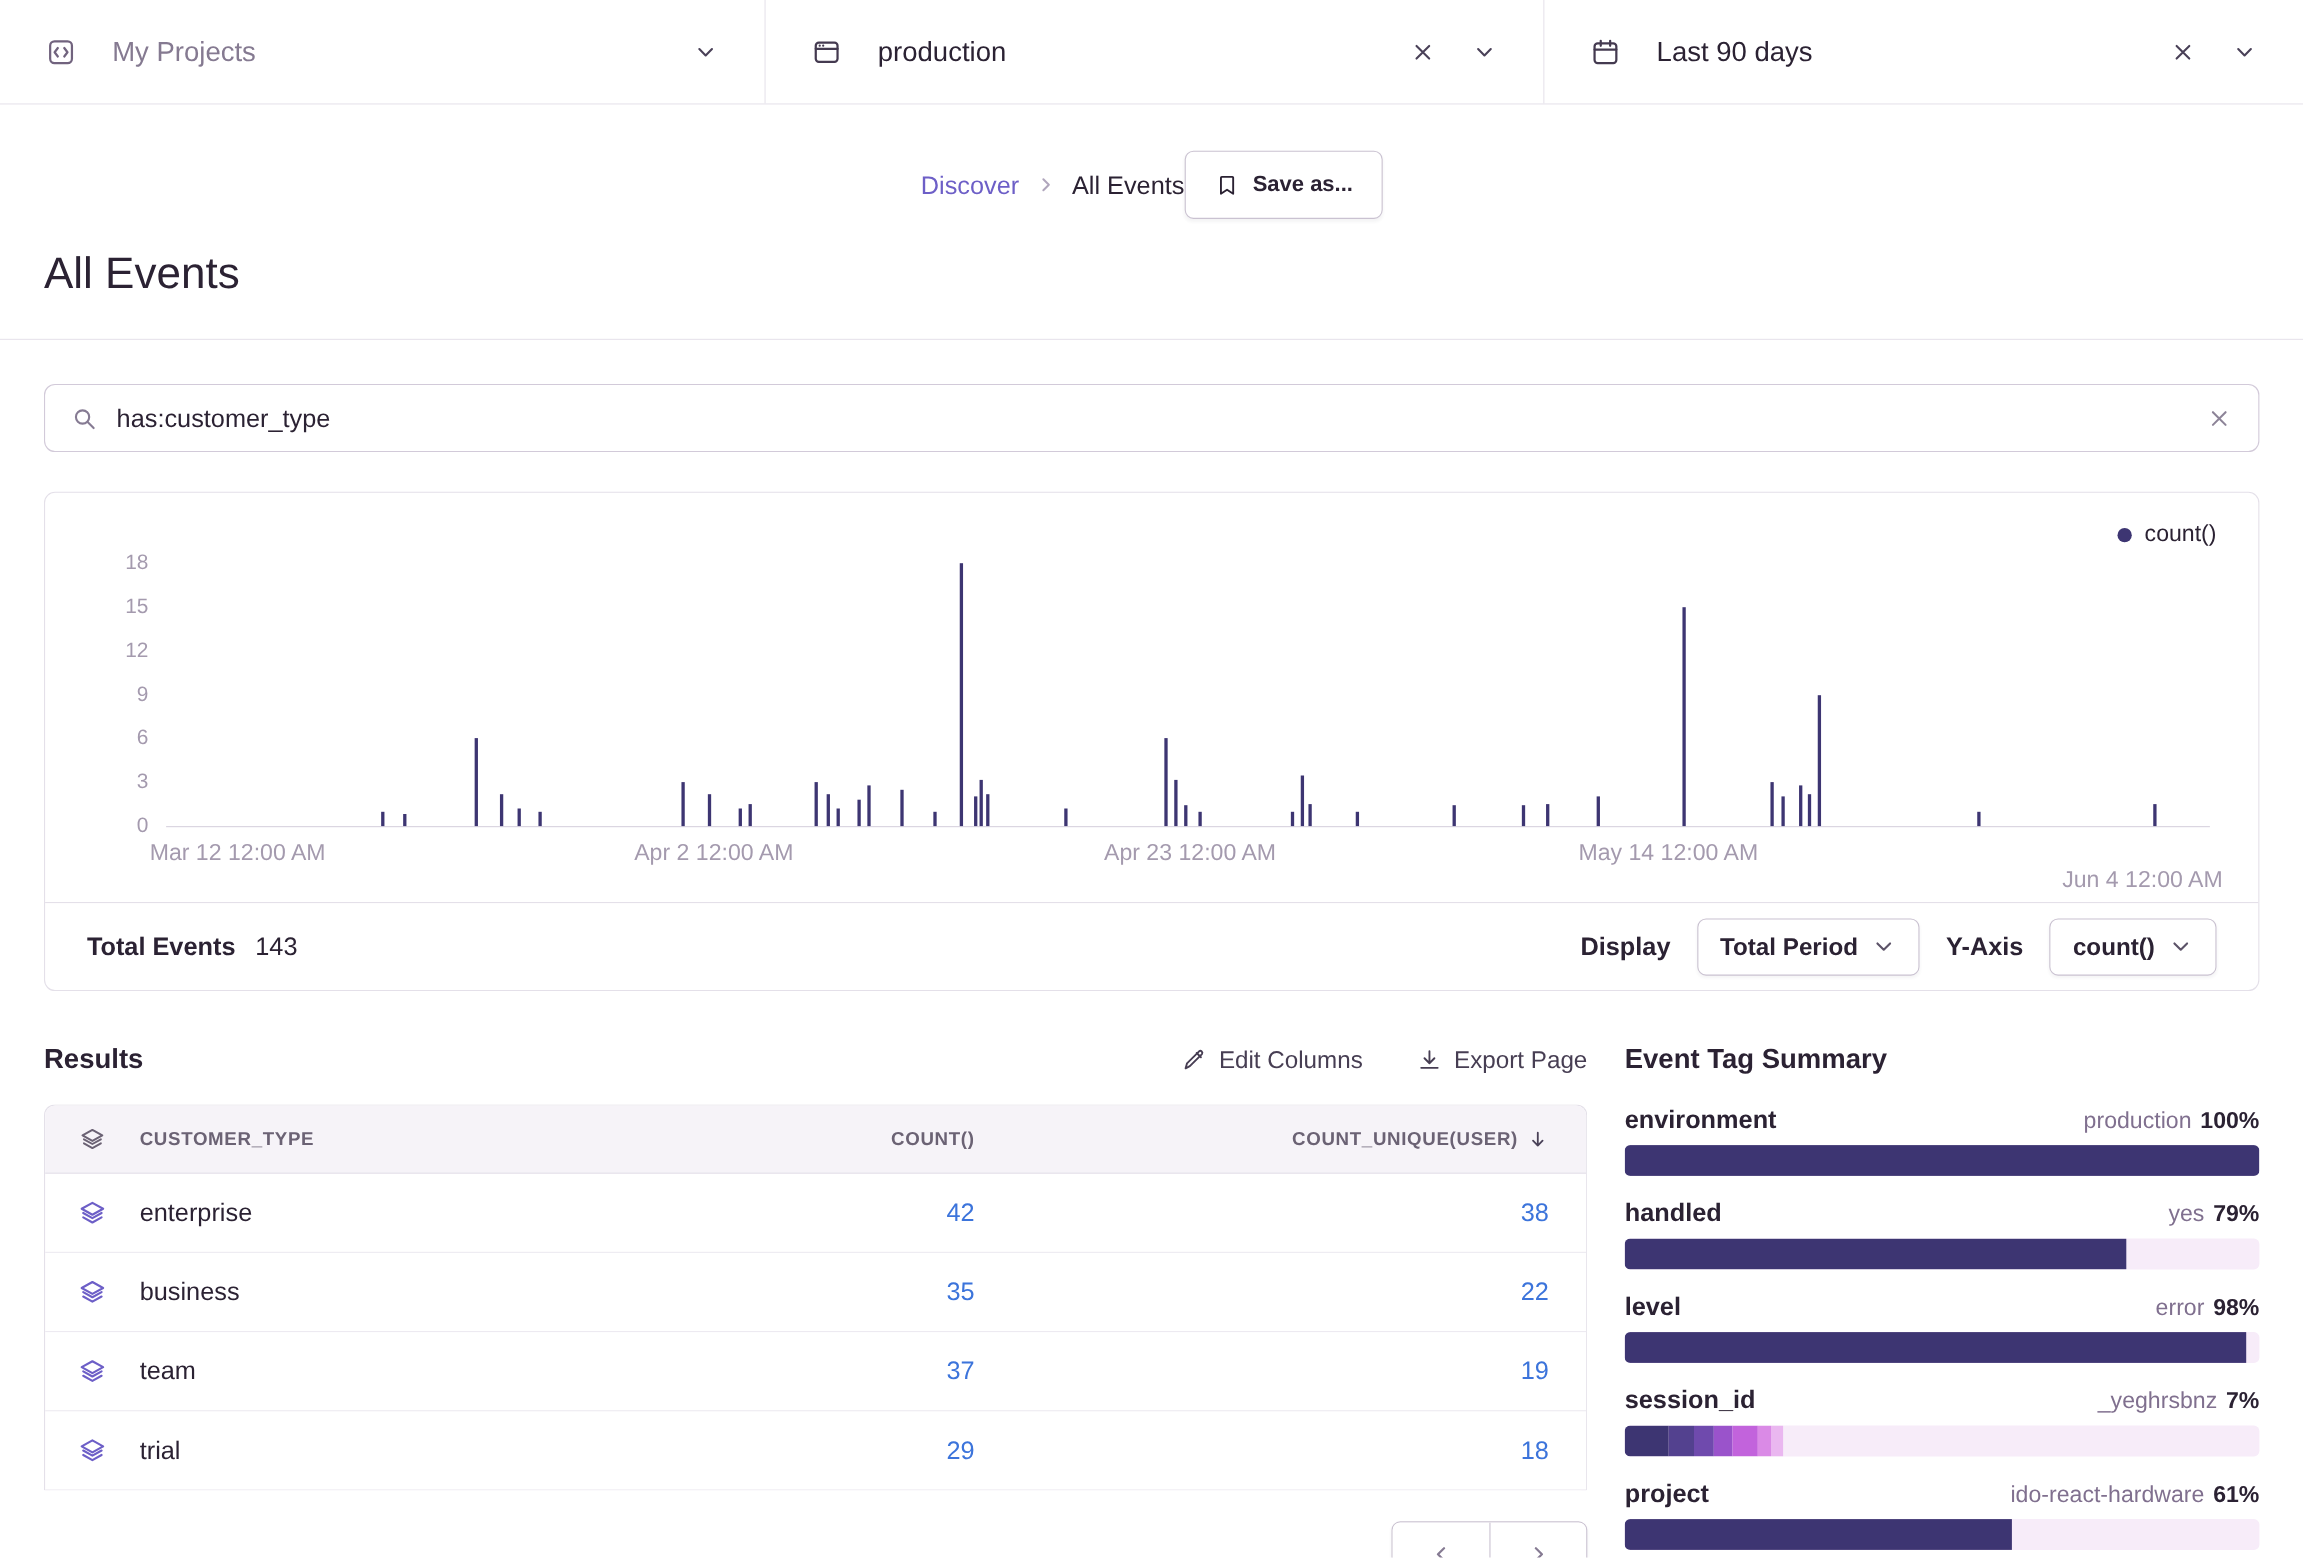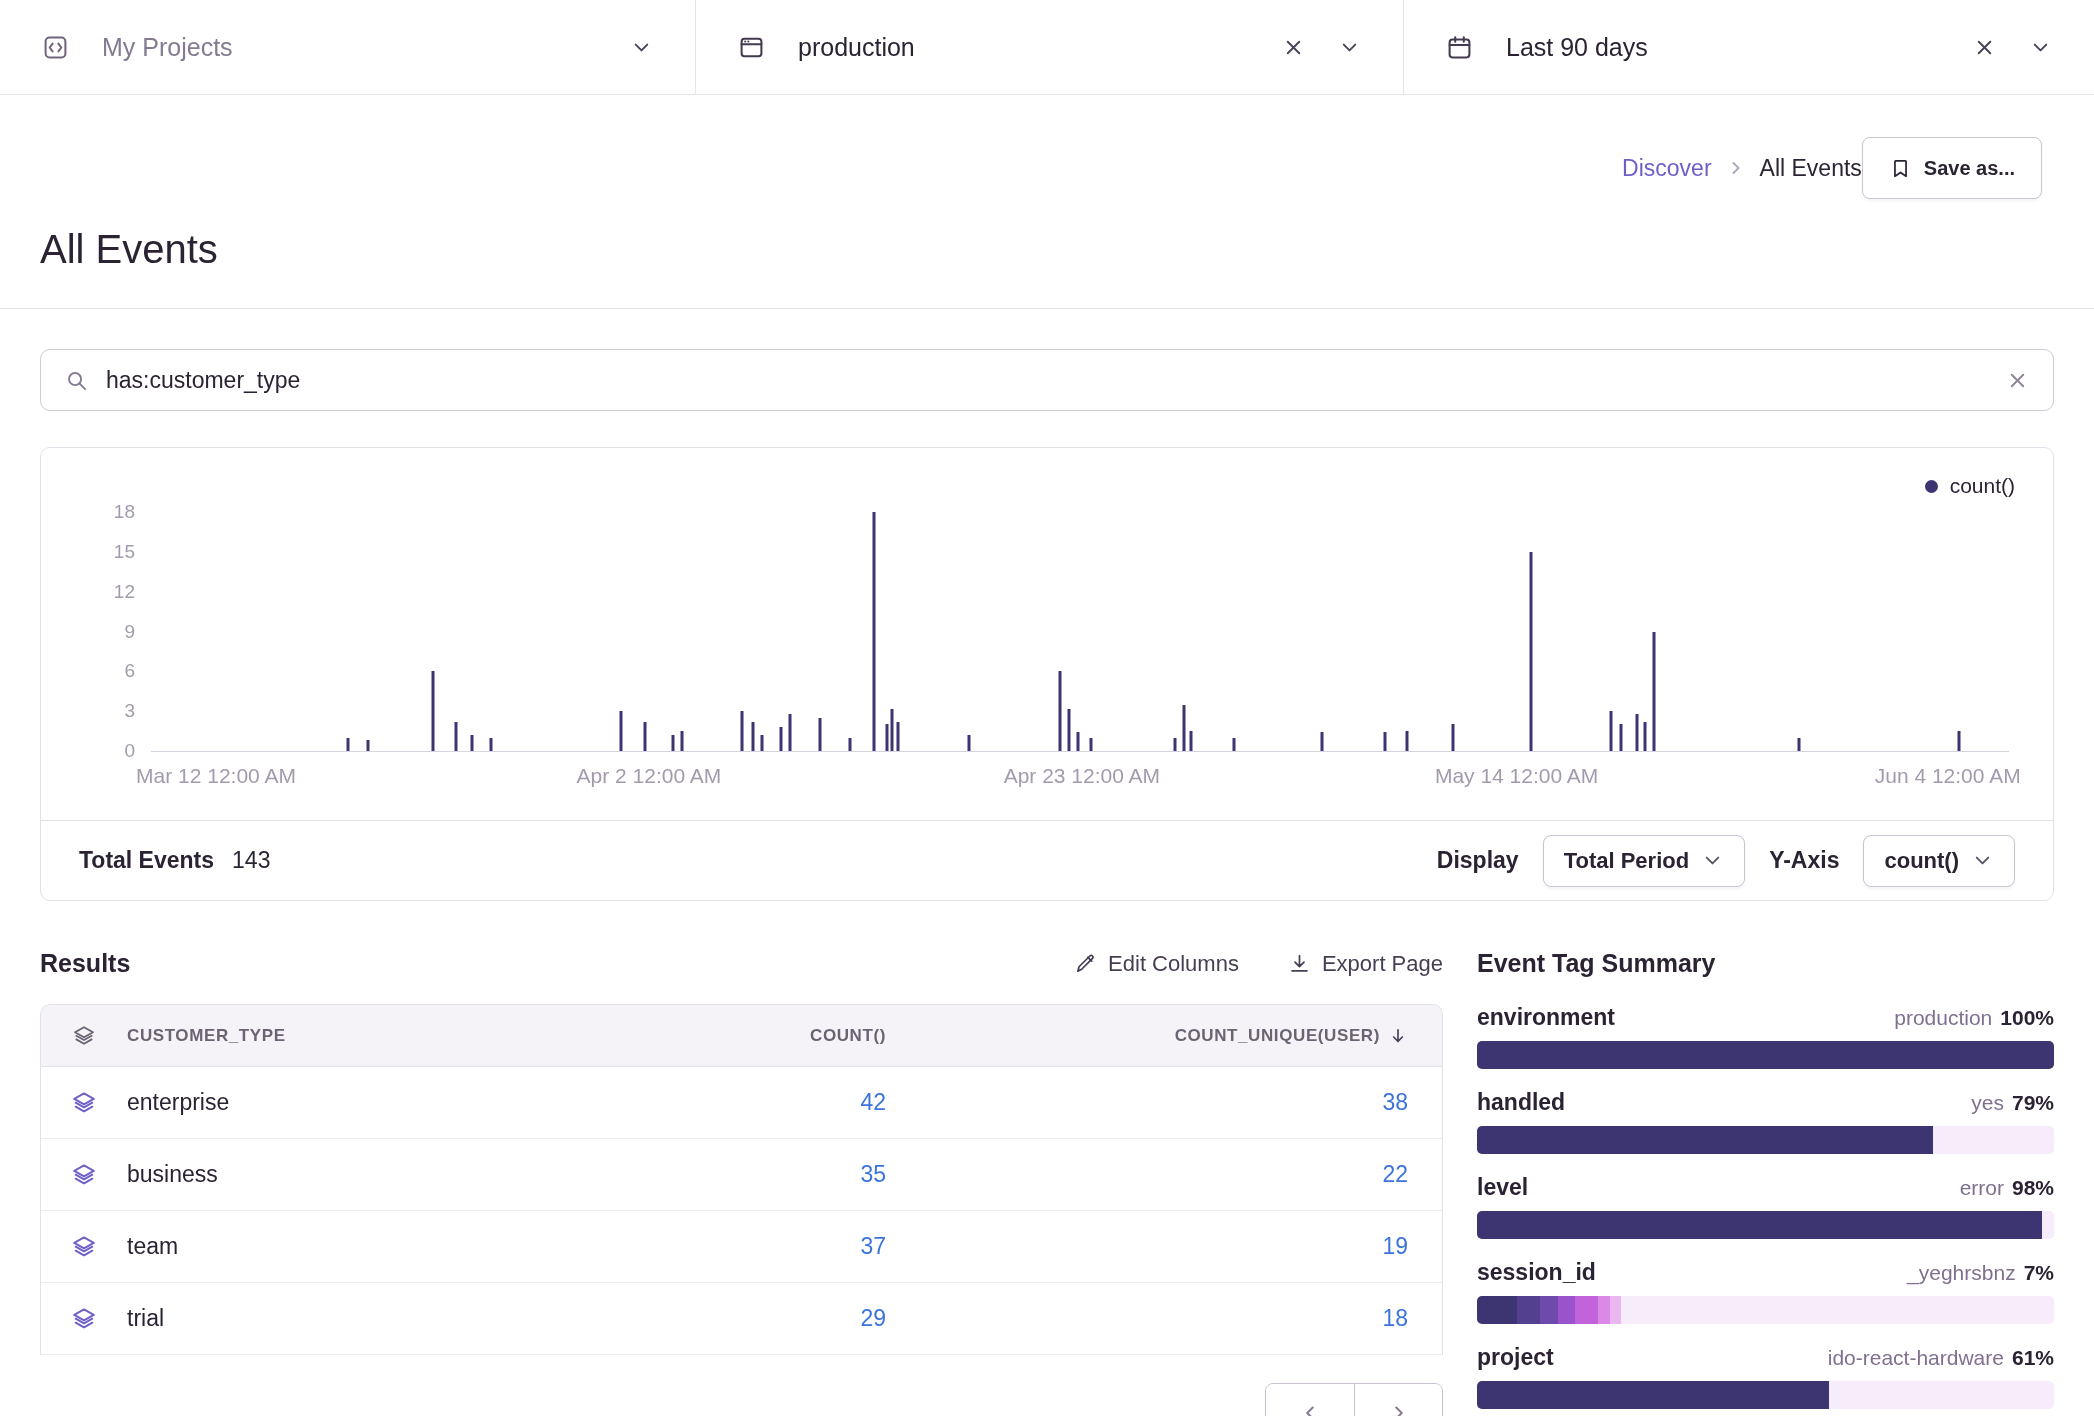--- a/index.html
+++ b/index.html
@@ -17,21 +17,21 @@
 .tb-label-muted{font-size:25px;color:#857a91}
 .tb-label{font-size:25px;color:#2b2233}
 .spacer{flex:1}
 .i26{width:27px;height:27px}
 .i22{width:23px;height:23px}
 .gray-icon{color:#71637e}
 .dark-icon{color:#443a50}
 .ctl-icon{color:#4a4158;cursor:pointer}
 
 
-.crumb-row{display:flex;align-items:center;justify-content:flex-end;padding:42px 52px 0}
+.crumb-row{display:flex;align-items:center;justify-content:center;padding:42px 32px 0}
 .crumbs{display:flex;align-items:center;gap:14px;font-size:23px}
 .crumb-link{color:#6d5fc7;cursor:pointer}
 .crumb-sep{width:20px;height:20px;color:#b0a6bc}
 .crumb-current{color:#2b2233}
 .btn{display:inline-flex;align-items:center;gap:12px;background:#fff;border:1px solid #cac2d1;border-radius:8px;font-weight:700;color:#2b2233;box-shadow:0 2px 3px rgba(43,34,51,.05);cursor:pointer;font-family:inherit}
 .save-btn{height:62px;padding:0 26px;font-size:20px}
 .page-title{font-size:40px;font-weight:400;padding:28px 40px 0}
 .title-divider{margin-top:36px;border-bottom:1px solid #e7e3ec}
 
 .content{padding:0 40px}
@@ -249,21 +249,21 @@
         <span class="ylab" style="bottom: 50%;">9</span>
         <span class="ylab" style="bottom: 66.6667%;">12</span>
         <span class="ylab" style="bottom: 83.3333%;">15</span>
         <span class="ylab" style="bottom: 100%;">18</span>
       </div>
     <div class="xaxis">
         <span class="xlab" style="left: 3.5%;">Mar 12 12:00 AM</span>
         <span class="xlab" style="left: 26.8%;">Apr 2 12:00 AM</span>
         <span class="xlab" style="left: 50.1%;">Apr 23 12:00 AM</span>
         <span class="xlab" style="left: 73.5%;">May 14 12:00 AM</span>
-        <span class="xlab" style="left: 96.7%;">Jun 4 12:00 AM</span>
+        <span class="xlab" style="left: 96.7%; margin-top: 24px;">Jun 4 12:00 AM</span>
       </div>
     <div class="chart-footer">
       <span class="cf-label">Total Events</span>
       <span class="cf-value">143</span>
       <div class="cf-right">
         <span class="cf-label">Display</span>
         <button class="btn dd">
           <span>Total Period</span>
           <span class="icon i22">
             <svg viewBox="0 0 24 24" fill="none" stroke="currentColor" stroke-width="2" stroke-linecap="round" stroke-linejoin="round">

